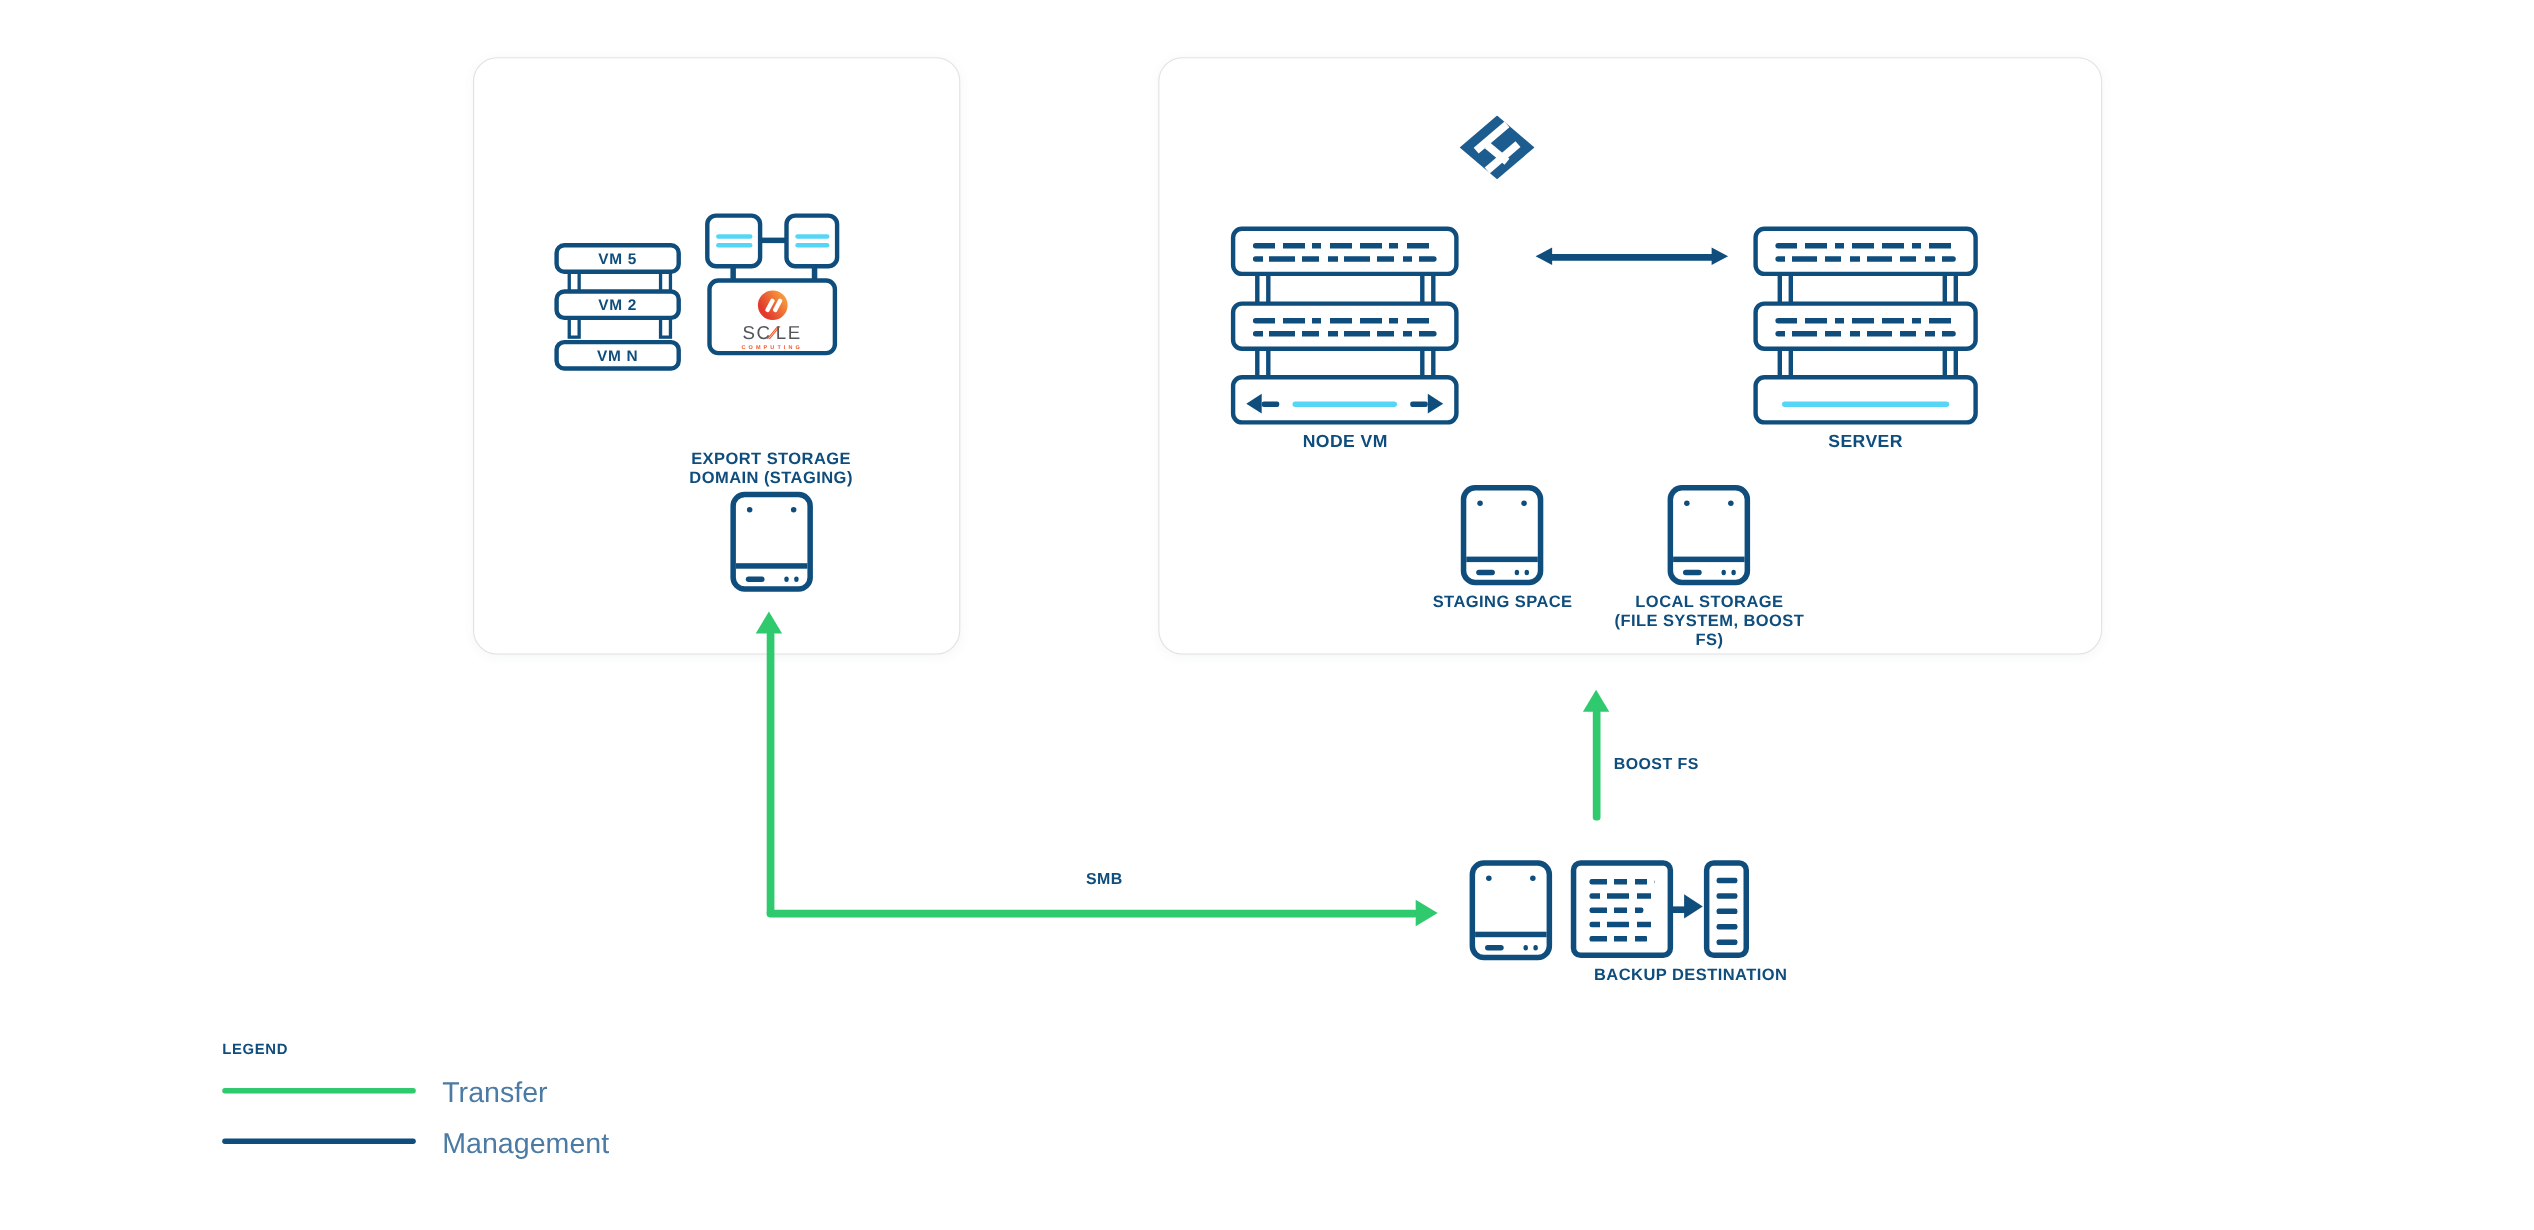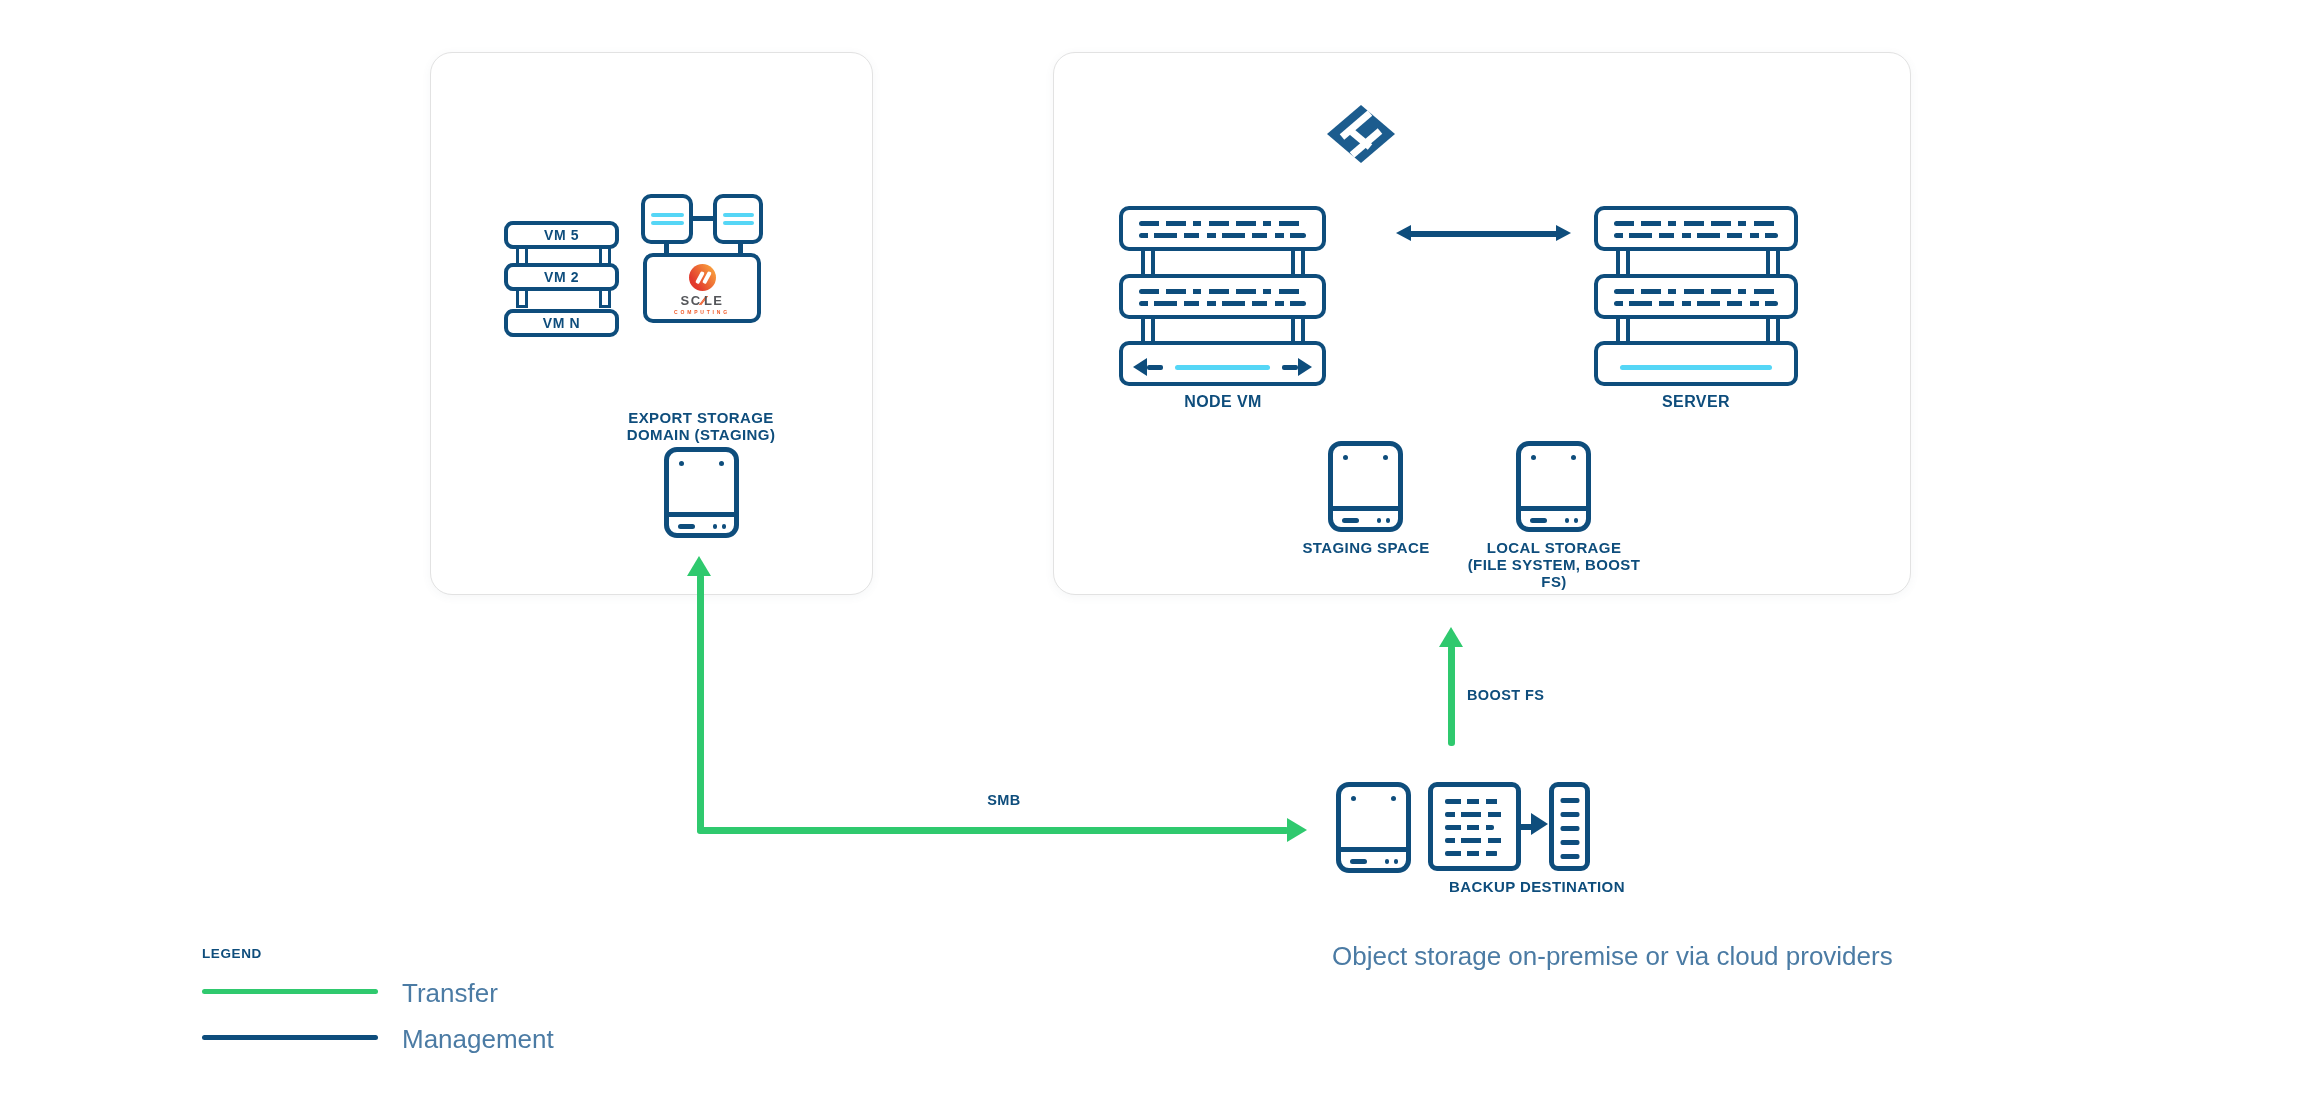--- a/index.html
+++ b/index.html
@@ -38,21 +38,21 @@
   .scale-node .cl{width:33px;height:3.5px;background:var(--cyan);border-radius:2px;}
   .scale-conn-h{position:absolute;left:255px;top:163px;width:36px;height:5px;background:var(--navy);z-index:1;}
   .scale-conn-v{position:absolute;top:185px;width:5px;height:20px;background:var(--navy);z-index:1;}
   .scale-box{position:absolute;left:212px;top:200px;width:118px;height:70px;border:4.5px solid var(--navy);
              border-radius:10px;background:#fff;z-index:2;text-align:center;}
   .scale-circle{width:27px;height:27px;border-radius:50%;margin:7px auto 3px;position:relative;
                 background:linear-gradient(55deg,#e23b2e 25%,#f89b3c 85%);}
   .scale-circle i{position:absolute;width:3.5px;height:13px;background:#fff;border-radius:1.5px;top:7px;
                   transform:rotate(28deg);}
   .scale-circle i.s1{left:9px;} .scale-circle i.s2{left:16px;}
-  .scale-word{font-size:13px;font-weight:bold;color:#54565a;letter-spacing:1.5px;line-height:1;}
+  .scale-word{font-size:17px;font-weight:normal;color:#54565a;letter-spacing:1.5px;line-height:1;}
   .scale-word .slashes{color:var(--orange);font-style:italic;letter-spacing:-1px;}
   .scale-sub{font-size:5px;color:var(--orange);letter-spacing:2.8px;line-height:1;margin-top:3px;font-weight:bold;}
 
   
   .storage-icon{position:absolute;width:75px;height:91px;background:#fff;border:5px solid var(--navy);
                 border-radius:13px;}
   .si-dot{position:absolute;width:5px;height:5px;border-radius:50%;background:var(--navy);top:9px;}
   .si-dot.tl{left:10px;} .si-dot.tr{right:10px;}
   .si-tray{position:absolute;left:0;right:0;bottom:0;height:21px;border-top:5px solid var(--navy);}
   .si-dash{position:absolute;left:9px;top:6.5px;width:17px;height:5px;border-radius:2.5px;background:var(--navy);}
@@ -290,16 +290,15 @@
   </div>
   <div class="lbl" style="left:1427px;top:878px;width:220px;">BACKUP DESTINATION</div>
 
   <div class="lbl" style="left:202px;top:945px;font-size:13.5px;text-align:left;letter-spacing:.6px;">LEGEND</div>
   <div class="legend-line t-green"></div>
   <div class="legend-text" style="top:979px;">Transfer</div>
   <div class="legend-line t-navy"></div>
   <div class="legend-text" style="top:1025px;">Management</div>
 
   <div class="notes">
-    <div>Object storage on-premise or via cloud providers</div>
   </div>
 
 </div>
 
 </body></html>

